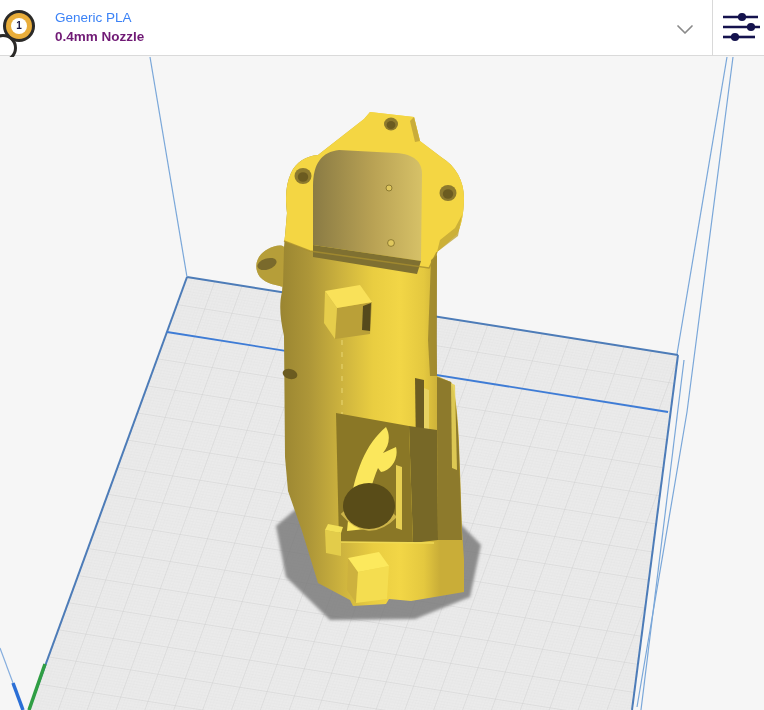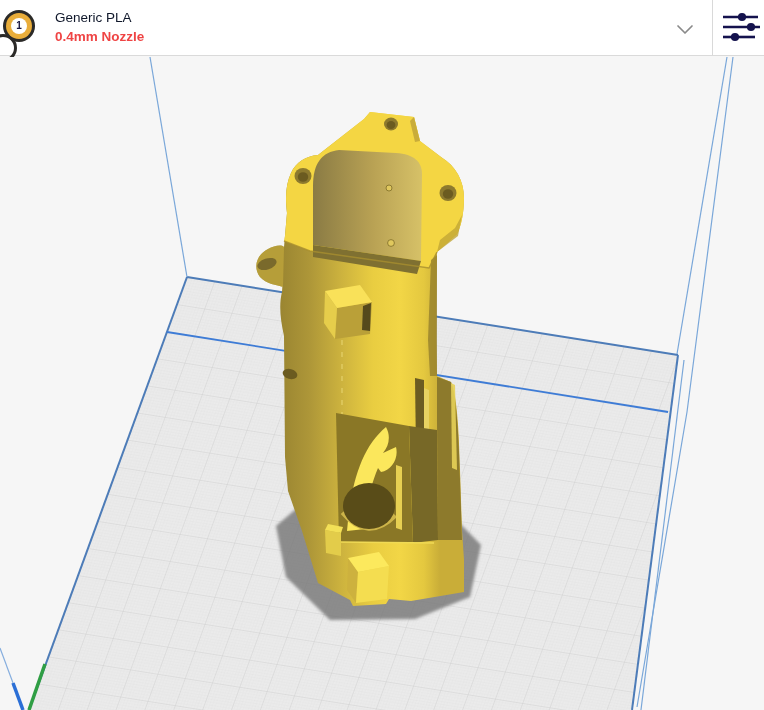--- a/index.html
+++ b/index.html
@@ -23,22 +23,22 @@
   .badge-gold{
     width:26px;height:26px;border-radius:50%;background:#e9ad3a;
     display:flex;align-items:center;justify-content:center;
   }
   .badge-core{
     width:16px;height:16px;border-radius:50%;background:#ffffff;
     display:flex;align-items:center;justify-content:center;
     font-size:10px;font-weight:bold;color:#17153f;line-height:1;
   }
   .extruder-text{position:absolute;left:55px;top:9px;}
-  .material-name{font-size:13.5px;color:#0f172a;line-height:18px;}
-  .nozzle-size{font-size:13.5px;font-weight:bold;color:#ef4444;line-height:19px;}
+  .material-name{font-size:13.5px;color:#3b82f6;line-height:18px;}
+  .nozzle-size{font-size:13.5px;font-weight:bold;color:#701a75;line-height:19px;}
   .chevron-wrap{position:absolute;left:676px;top:21px;width:18px;height:11px;}
   .header-divider{position:absolute;left:712px;top:0;width:1px;height:56px;background:#d9d9d9;}
   .settings-wrap{position:absolute;left:719px;top:11px;width:42px;height:34px;}
   
   .viewport{position:absolute;left:0;top:57px;width:764px;height:653px;}
 </style>
 </head>
 <body>
 
 <div class="app">

